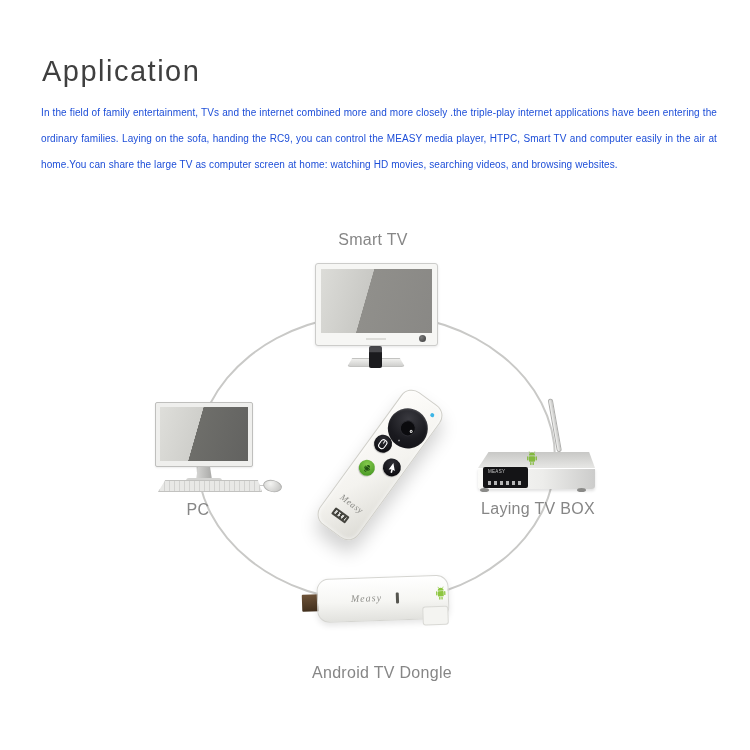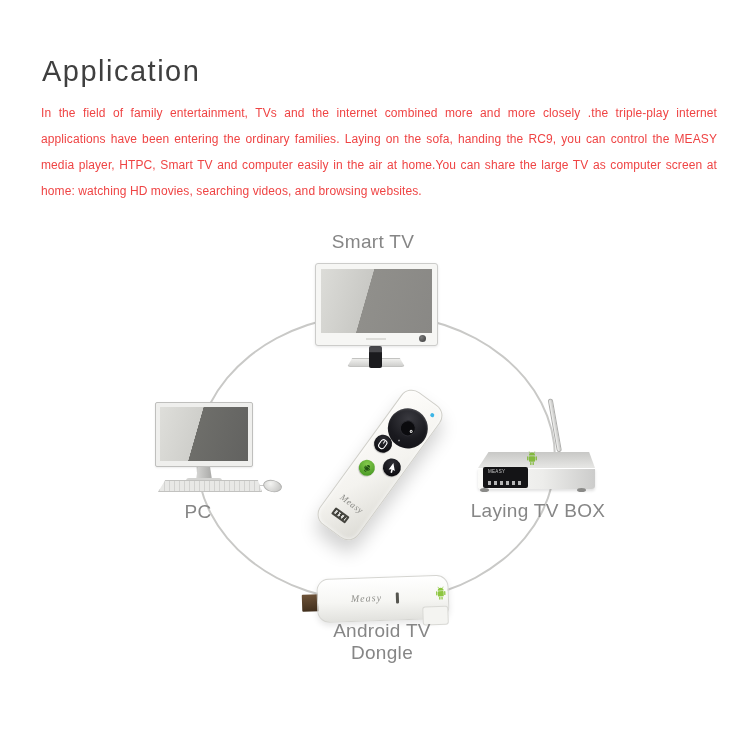--- a/index.html
+++ b/index.html
@@ -9,32 +9,32 @@
     font-family:"Liberation Sans", sans-serif; overflow:hidden;
   }
   .abs { position:absolute; }
 
   
   .app-title {
     left:42px; top:55px; font-size:29px; font-weight:300;
     letter-spacing:1.5px; color:#3f3f3f;
   }
   .app-paragraph {
-    left:41px; top:100px; width:676px; font-size:12px; line-height:26px;
-    color:#ef4444; text-align:justify; letter-spacing:0.1px;
+    left:41px; top:100px; width:676px; font-size:10px; line-height:26px;
+    color:#1d4ed8; text-align:justify; letter-spacing:0.1px;
   }
 
   
   .conn-ellipse {
     left:196px; top:313px; width:360px; height:290px;
     border:2px solid #c9c9c7; border-radius:50%; z-index:1;
   }
 
   .dev-label {
-    font-size:19px; color:#868686; text-align:center; z-index:3; letter-spacing:0.3px;
+    font-size:16px; color:#868686; text-align:center; z-index:3; letter-spacing:0.3px;
   }
 
   .grp { z-index:2; }
 
   
   .tv-label  { left:298px; top:231px; width:150px; }
   .tv-frame  { left:315px; top:263px; width:123px; height:83px;
                background:#f6f6f4; border:1px solid #ccccca; border-radius:3px;
                box-shadow:0 1px 3px rgba(0,0,0,0.10); }
   .tv-screen { left:321px; top:269px; width:111px; height:64px;
@@ -97,21 +97,21 @@
                background:linear-gradient(#6e5339,#42301d); }
   .dongle-body { left:17px; top:5px; width:132px; height:44px; border-radius:12px;
                background:linear-gradient(180deg,#ffffff 0%,#f6f6f3 55%,#e2e2de 100%);
                border:1px solid #d5d5d1; box-shadow:0 3px 6px rgba(0,0,0,0.10); }
   .dongle-brand { left:33px; top:14px; font-family:"Liberation Serif", serif; font-style:italic;
                font-size:10px; color:#91918d; letter-spacing:1px; }
   .dongle-mark { left:78px; top:15px; width:3px; height:11px; background:#55554f; border-radius:1px; }
   .dongle-robot { left:116px; top:9px; width:14px; height:16px; }
   .dongle-flap { left:104px; top:30px; width:26px; height:19px; border-radius:3px;
                background:#f4f4f1; border:1px solid #d9d9d5; }
-  .dongle-label { left:304px; top:620px; width:156px;text-align:center; }
+  .dongle-label { left:304px; top:664px; width:156px;text-align:center; }
 
   
   .remote { left:356px; top:383px; width:48px; height:164px; z-index:4;
             transform:rotate(36deg); border-radius:13px;
             background:linear-gradient(115deg,#fefdfb 0%,#f4f3ef 55%,#dcdbd5 100%);
             border:1px solid #cfcec8;
             box-shadow:6px 10px 18px rgba(0,0,0,0.18), inset 0 0 4px rgba(255,255,255,0.8); }
   .remote-led { left:34px; top:8px; width:4px; height:4px; border-radius:50%; background:#3db5e6; }
   .remote-dpad { left:4px; top:15px; width:40px; height:40px; border-radius:50%;
             background:radial-gradient(circle at 38% 30%,#3a3a40 0%,#1a1a1f 55%,#0f0f13 100%);

